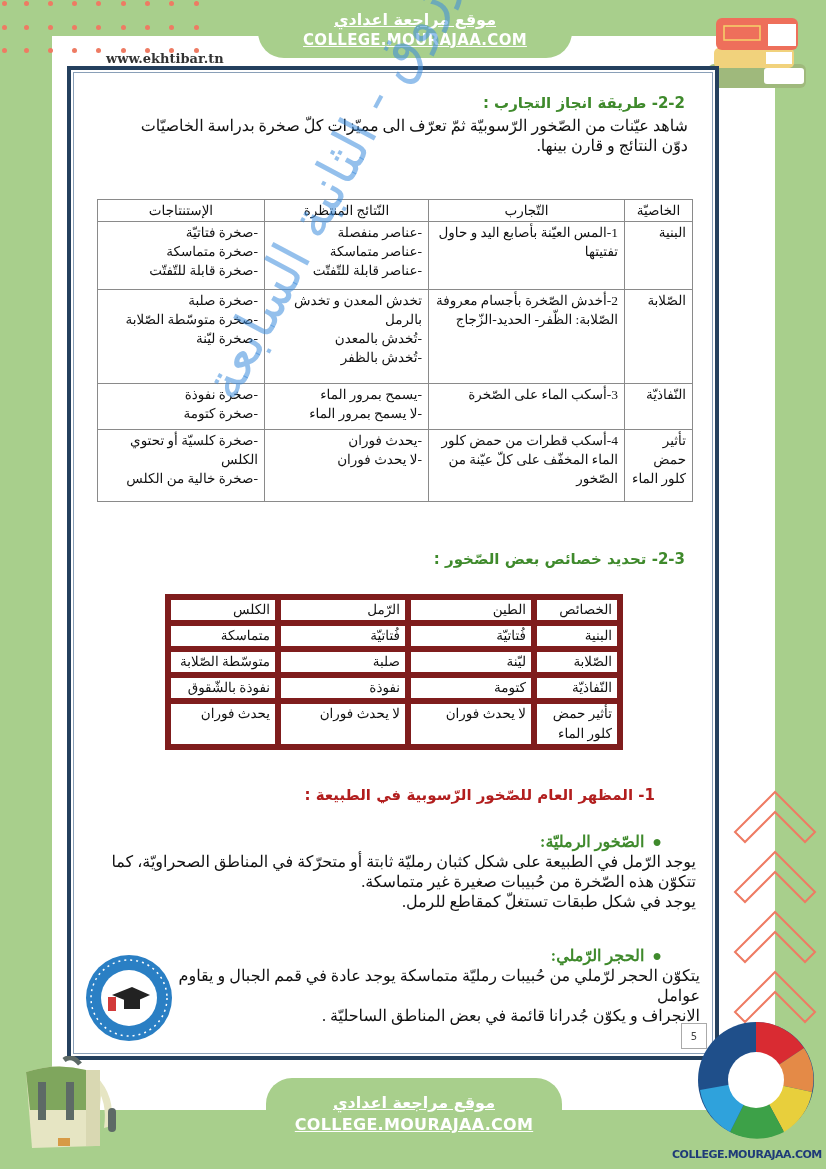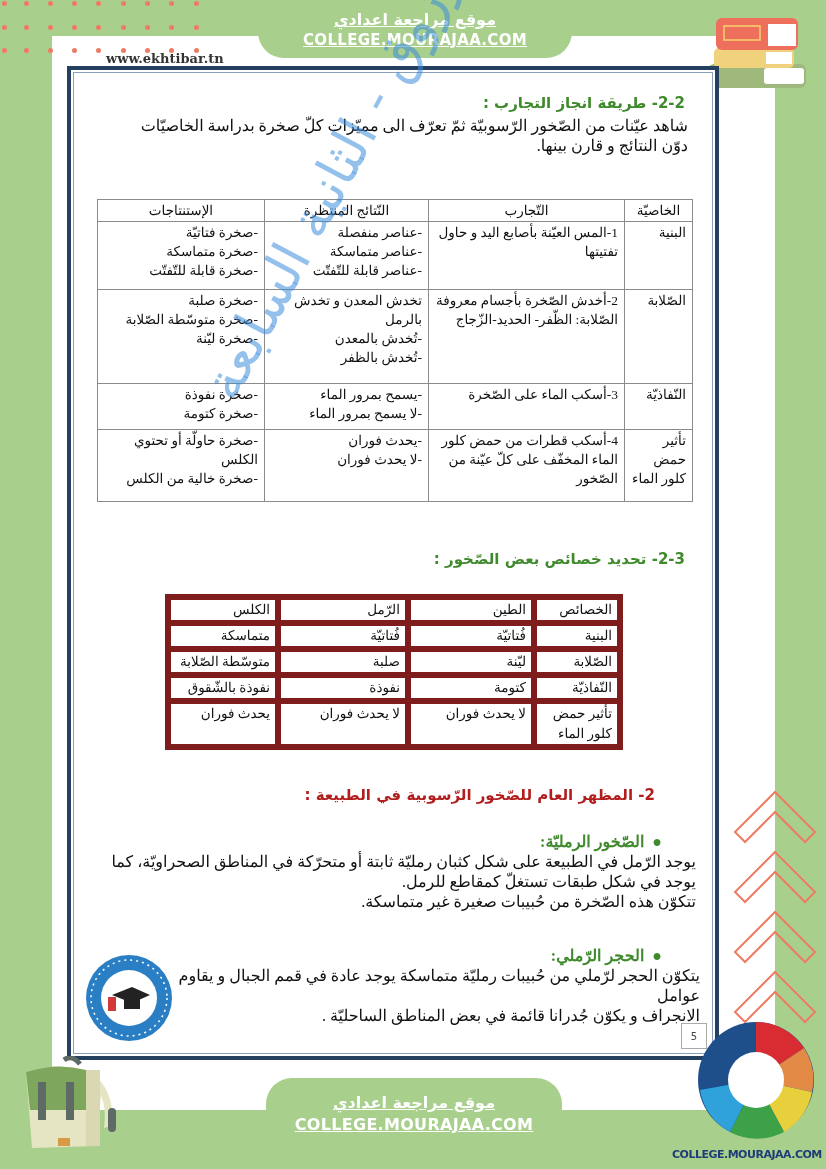--- a/index.html
+++ b/index.html
@@ -149,21 +149,21 @@
     <td>-يسمح بمرور الماء
 -لا يسمح بمرور الماء</td>
     <td>-صخرة نفوذة
 -صخرة كتومة</td>
   </tr>
   <tr style="height:72px">
     <td>تأثير حمض كلور الماء</td>
     <td>4-أسكب قطرات من حمض كلور الماء المخفّف على كلّ عيّنة من الصّخور</td>
     <td>-يحدث فوران
 -لا يحدث فوران</td>
-    <td>-صخرة حاولّة أو تحتوي الكلس
+    <td>-صخرة كلسيّة أو تحتوي الكلس
 -صخرة خالية من الكلس</td>
   </tr>
 </tbody>
   </table>
 
 <div class="h-green rtl" style="left:300px;top:550px;width:385px">2-3- تحديد خصائص بعض الصّخور :</div>
 
 <table class="t2">
   <tbody>
       <tr>
@@ -192,29 +192,29 @@
   </tr>
   <tr style="height:46px">
     <td>تأثير حمض كلور الماء</td>
     <td>لا يحدث فوران</td>
     <td>لا يحدث فوران</td>
     <td>يحدث فوران</td>
   </tr>
 </tbody>
   </table>
 
-<div class="h-red rtl" style="left:300px;top:786px;width:355px">2- المظهر العام للصّخور الرّسوبية في الطبيعة :</div>
+<div class="h-red rtl" style="left:300px;top:786px;width:355px">1- المظهر العام للصّخور الرّسوبية في الطبيعة :</div>
 
 <div class="para rtl" style="left:300px;top:832px;width:362px">
   <span class="bullet">●&nbsp;&nbsp;</span><span class="sub-h">الصّخور الرمليّة:</span>
 </div>
 <div class="para rtl" style="left:96px;top:852px;width:600px">
   <div>يوجد الرّمل في الطبيعة على شكل كثبان رمليّة ثابتة أو متحرّكة في المناطق الصحراويّة، كما</div>
+  <div>تتكوّن هذه الصّخرة من حُبيبات صغيرة غير متماسكة.</div>
   <div>يوجد في شكل طبقات تستغلّ كمقاطع للرمل.</div>
-  <div>تتكوّن هذه الصّخرة من حُبيبات صغيرة غير متماسكة.</div>
 </div>
 
 <div class="para rtl" style="left:300px;top:946px;width:362px">
   <span class="bullet">●&nbsp;&nbsp;</span><span class="sub-h">الحجر الرّملي:</span>
 </div>
 <div class="para rtl" style="left:170px;top:966px;width:530px">
   <div>يتكوّن الحجر لرّملي من حُبيبات رمليّة متماسكة يوجد عادة في قمم الجبال و يقاوم عوامل</div>
   <div>الانجراف و يكوّن جُدرانا قائمة في بعض المناطق الساحليّة .</div>
 </div>
 

